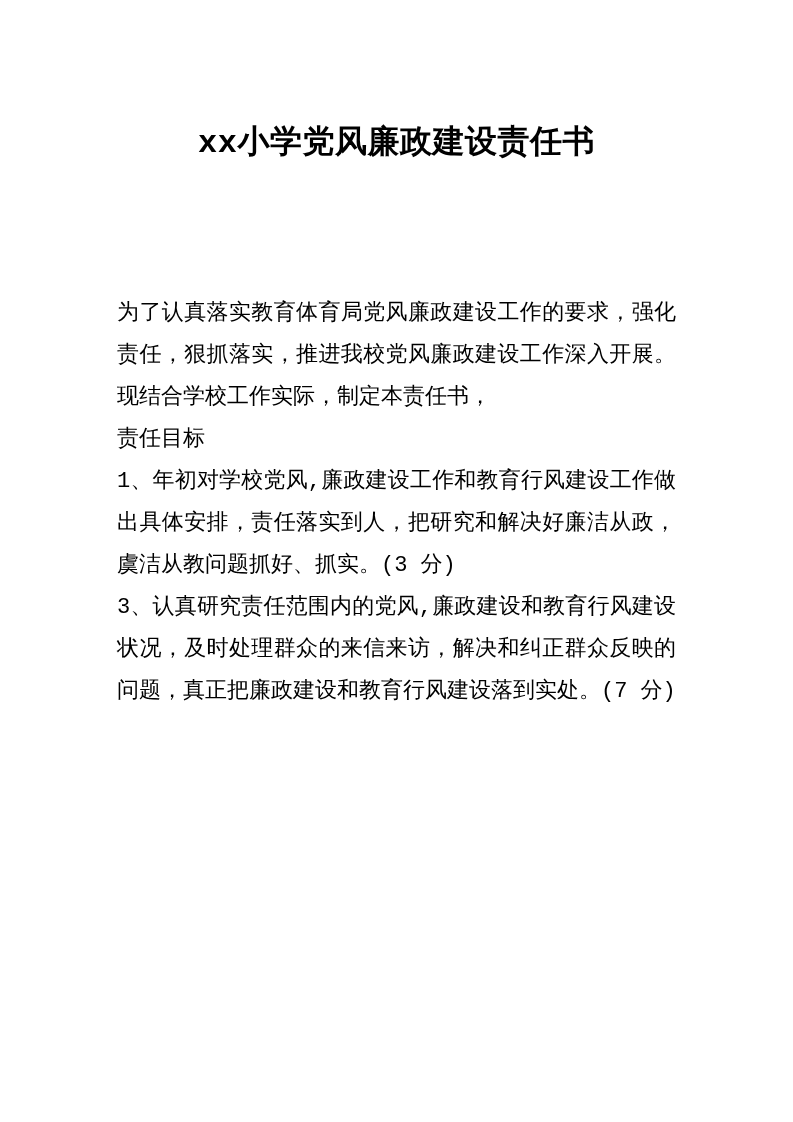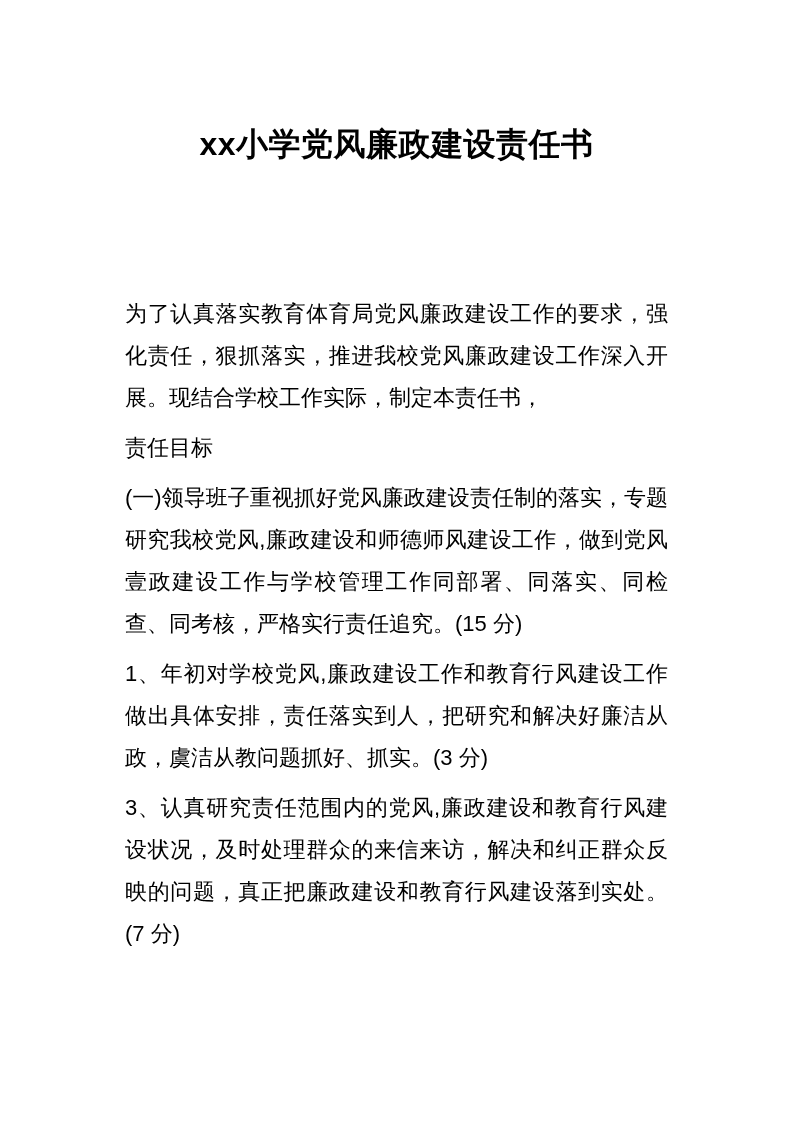--- a/index.html
+++ b/index.html
@@ -7,51 +7,50 @@
       margin: 0;
       padding: 0;
       background: #ffffff;
     }
     .page {
       position: relative;
       width: 793px;
       height: 1090px;
       background: #ffffff;
       overflow: hidden;
-      font-family: Liberation Sans, sans-serif;
+      font-family: Liberation Mono, monospace;
       color: #000000;
     }
     .title {
       margin: 0;
       padding-top: 123px;
       font-size: 32px;
       line-height: 42px;
       font-weight: bold;
       text-align: center;
       letter-spacing: 0.5px;
     }
     .content {
       margin-top: 128px;
       padding: 0 117px;
       font-size: 22px;
       line-height: 42px;
       text-align: justify;
       text-justify: inter-ideograph;
     }
     .para {
-      margin: 8px;
+      margin: 0;
       padding: 0;
       word-break: break-all;
     }
   </style>
 </head>
 <body>
 
 <div class="page">
   <h1 class="title">xx小学党风廉政建设责任书</h1>
   <div class="content">
     <p class="para">为了认真落实教育体育局党风廉政建设工作的要求，强化责任，狠抓落实，推进我校党风廉政建设工作深入开展。现结合学校工作实际，制定本责任书，</p>
     <p class="para">责任目标</p>
-    <p class="para">(一)领导班子重视抓好党风廉政建设责任制的落实，专题研究我校党风,廉政建设和师德师风建设工作，做到党风壹政建设工作与学校管理工作同部署、同落实、同检查、同考核，严格实行责任追究。(15 分)</p>
     <p class="para">1、年初对学校党风,廉政建设工作和教育行风建设工作做出具体安排，责任落实到人，把研究和解决好廉洁从政，虞洁从教问题抓好、抓实。(3 分)</p>
     <p class="para">3、认真研究责任范围内的党风,廉政建设和教育行风建设状况，及时处理群众的来信来访，解决和纠正群众反映的问题，真正把廉政建设和教育行风建设落到实处。(7 分)</p>
   </div>
 </div>
 
 </body></html>

